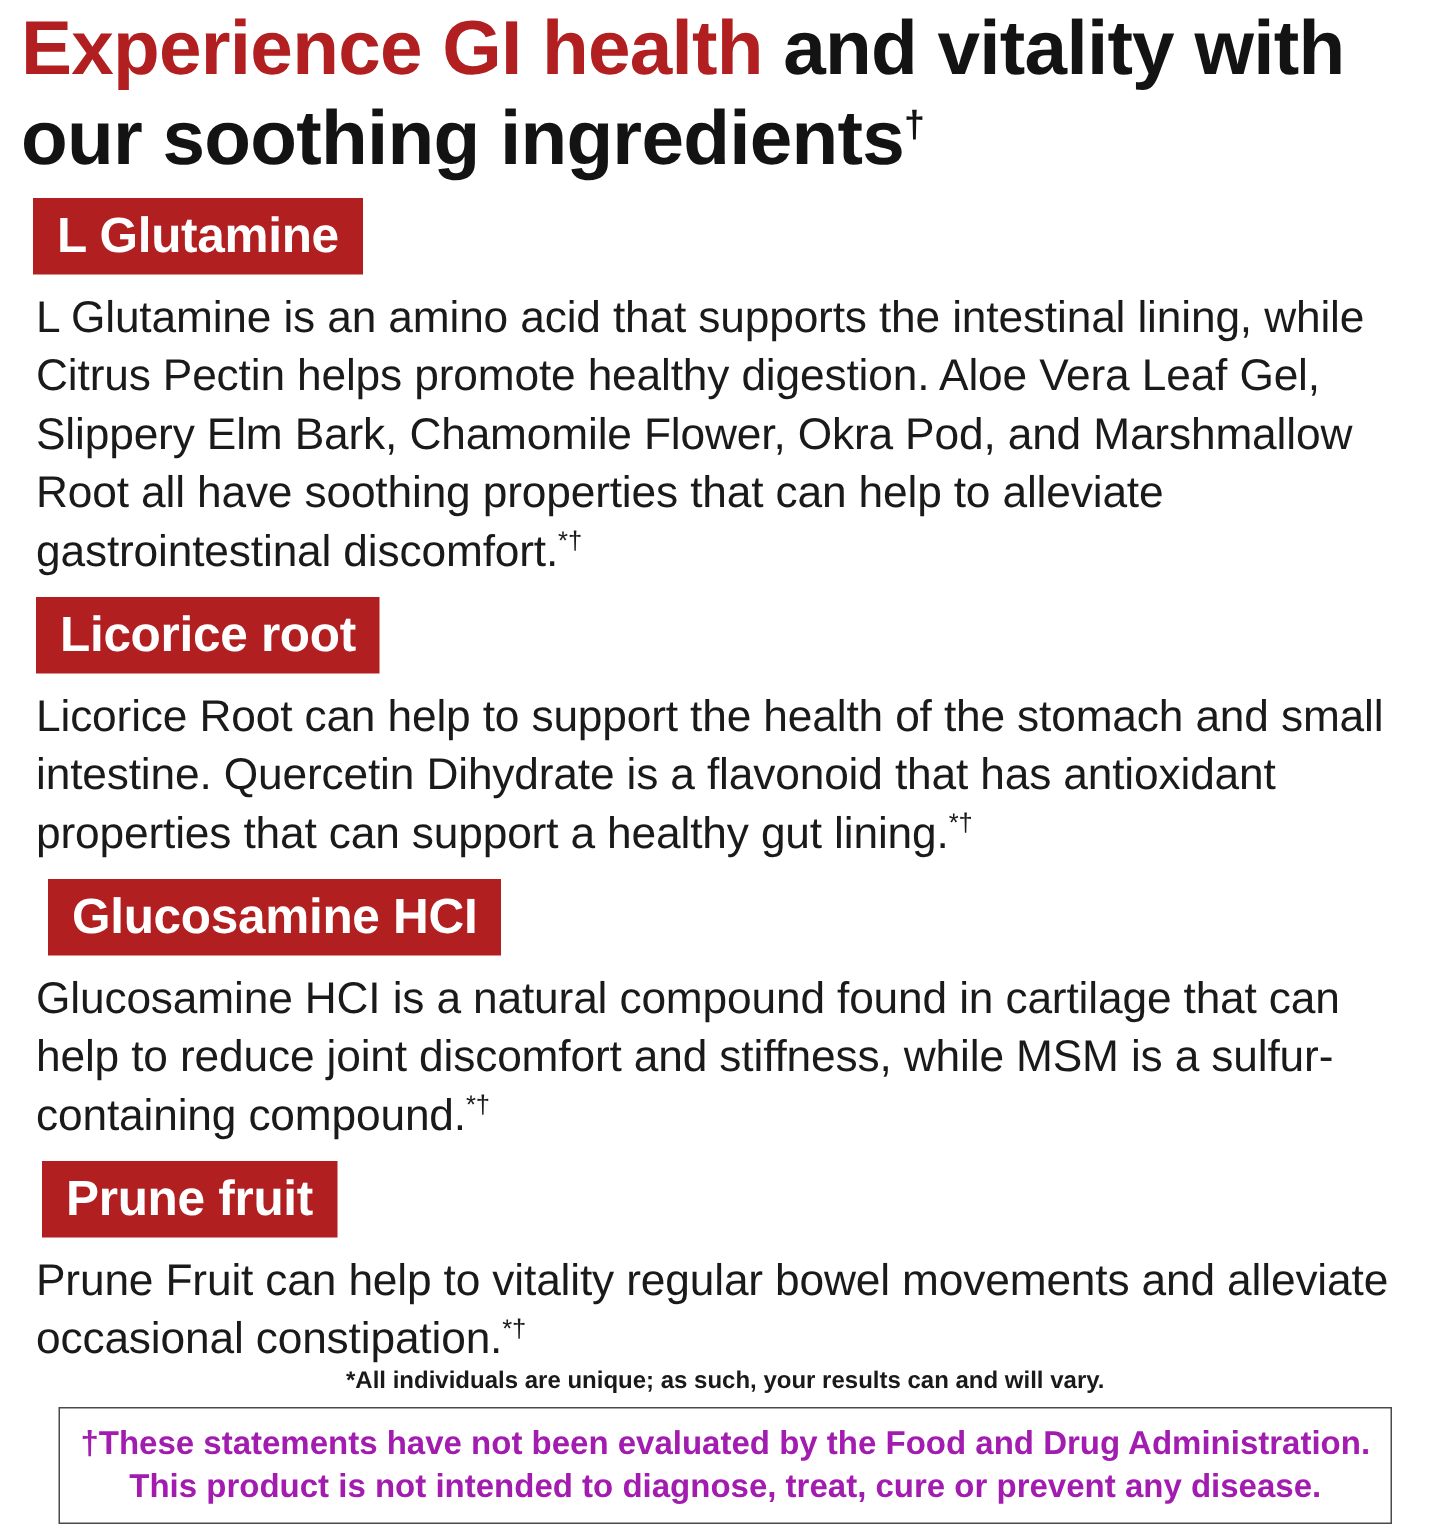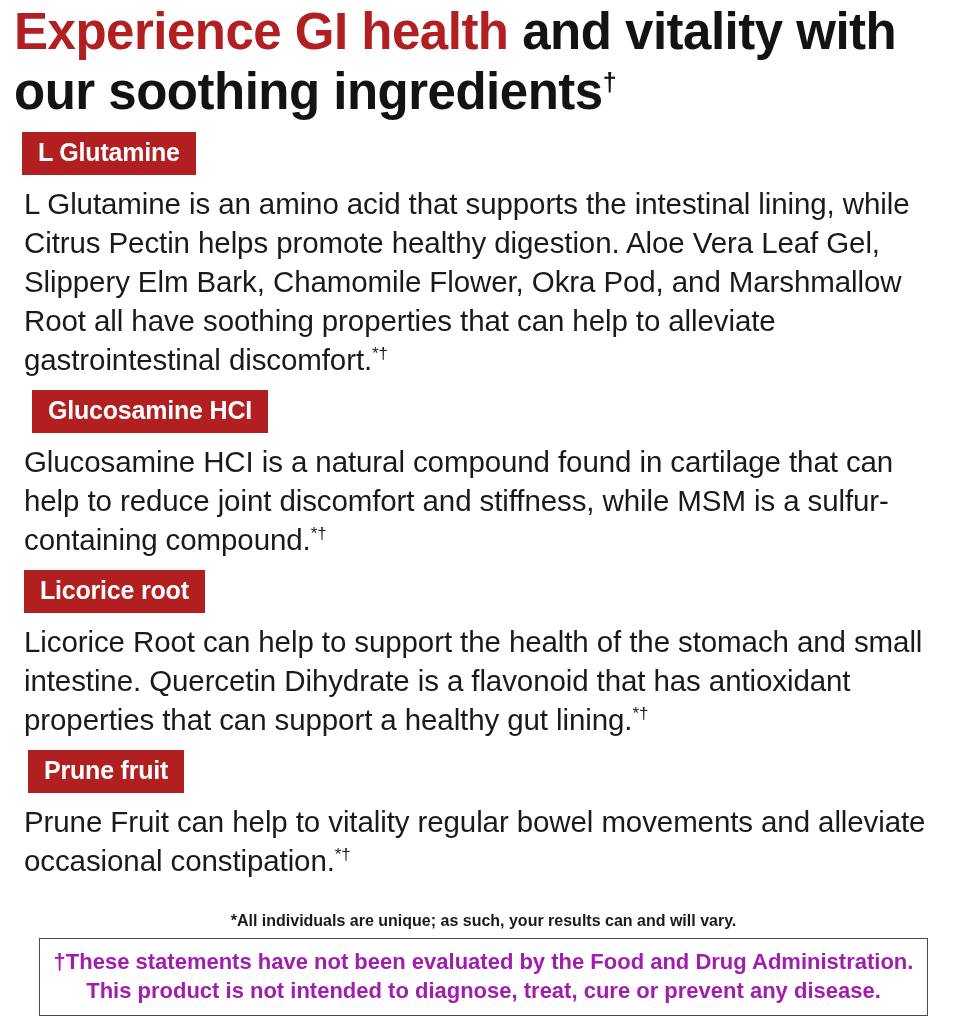--- a/index.html
+++ b/index.html
@@ -43,21 +43,21 @@
     margin: 0;
   }
   .tag-wrap {
     margin: 10px 0 6px 0;
   }
   .tag {
     display: inline-block;
     background: #b11f21;
     color: #ffffff;
     font-weight: 700;
-    font-size: 25px;
+    font-size: 33px;
     line-height: 1;
     padding: 8px 16px 10px 16px;
     letter-spacing: -0.2px;
   }
   .tag-indent-1 { margin-left: 8px; }
   .tag-indent-2 { margin-left: 18px; }
   .tag-indent-3 { margin-left: 10px; }
   .tag-indent-4 { margin-left: 14px; }
   .body-text {
     margin: 10px;
@@ -105,31 +105,31 @@
   </h1>
 
   <div class="section">
     <div class="tag-wrap tag-indent-1">
       <span class="tag">L Glutamine</span>
     </div>
     <p class="body-text"><span>L Glutamine is an amino acid that supports the intestinal lining, while Citrus Pectin helps promote healthy digestion. Aloe Vera Leaf Gel, Slippery Elm Bark, Chamomile Flower, Okra Pod, and Marshmallow Root all have soothing properties that can help to alleviate gastrointestinal discomfort.</span><span class="sup">*†</span></p>
   </div>
 
   <div class="section">
+    <div class="tag-wrap tag-indent-3">
+      <span class="tag">Licorice root</span>
+    </div>
+    <p class="body-text"><span>Licorice Root can help to support the health of the stomach and small intestine. Quercetin Dihydrate is a flavonoid that has antioxidant properties that can support a healthy gut lining.</span><span class="sup">*†</span></p>
+  </div>
+
+  <div class="section">
     <div class="tag-wrap tag-indent-2">
       <span class="tag">Glucosamine HCI</span>
     </div>
     <p class="body-text"><span>Glucosamine HCI is a natural compound found in cartilage that can help to reduce joint discomfort  and stiffness, while MSM is a sulfur-containing compound.</span><span class="sup">*†</span></p>
-  </div>
-
-  <div class="section">
-    <div class="tag-wrap tag-indent-3">
-      <span class="tag">Licorice root</span>
-    </div>
-    <p class="body-text"><span>Licorice Root can help to support the health of the stomach and small intestine. Quercetin Dihydrate is a flavonoid that has antioxidant properties that can support a healthy gut lining.</span><span class="sup">*†</span></p>
   </div>
 
   <div class="section">
     <div class="tag-wrap tag-indent-4">
       <span class="tag">Prune fruit</span>
     </div>
     <p class="body-text"><span>Prune Fruit can help to vitality regular bowel movements and alleviate occasional constipation.</span><span class="sup">*†</span></p>
   </div>
 
   <div class="footnotes">

